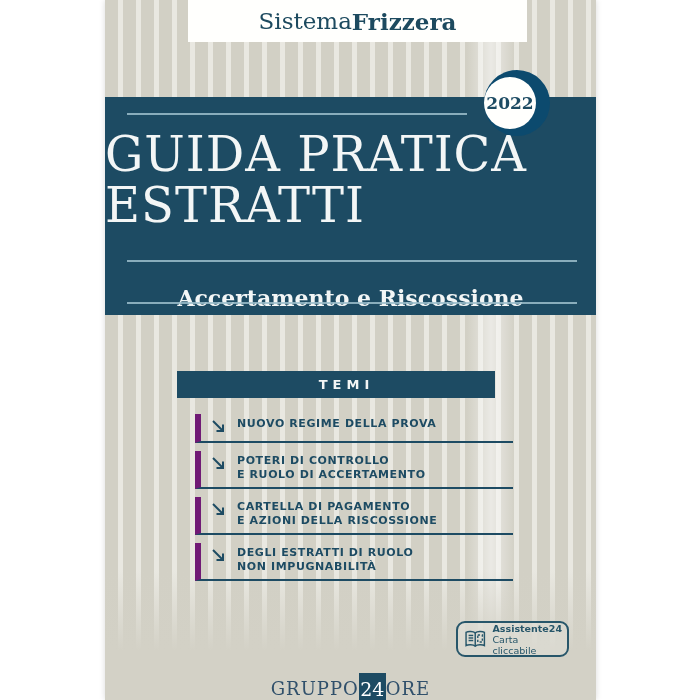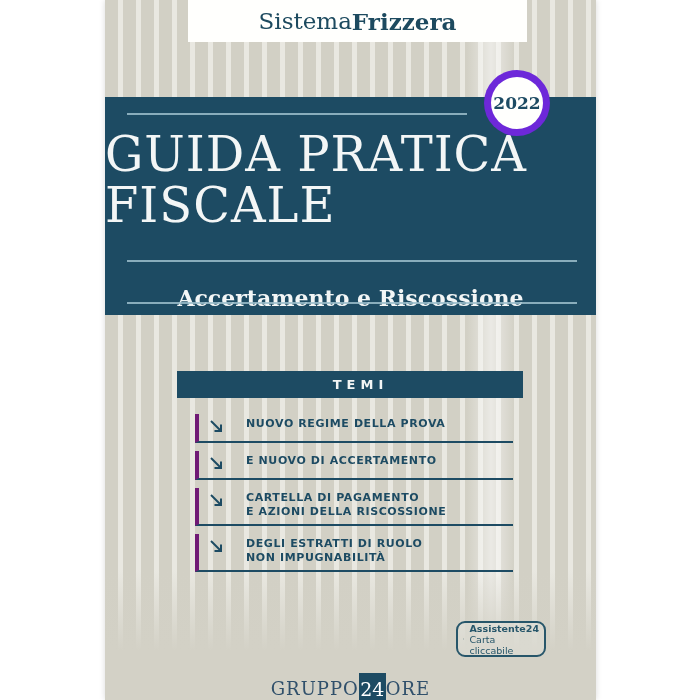--- a/index.html
+++ b/index.html
@@ -27,39 +27,39 @@
   .rule-1 { left:22px; top:16px; width:340px; }
   .rule-2 { left:22px; top:163px; width:450px; }
   .rule-3 { left:22px; top:205px; width:450px; }
   .main-title { position:absolute; left:0; right:0; top:32px; text-align:left;
     font-family:"DejaVu Serif", serif; font-weight:normal; color:#f3f6f6;
     font-size:48px; line-height:51px; letter-spacing:1px; }
   .subtitle { position:absolute; left:0; right:0; top:188px; text-align:center;
     font-family:"DejaVu Serif", serif; font-weight:bold; color:#f3f6f6; font-size:22px; }
 
   .year-badge { position:absolute; left:379px; top:70px; width:66px; height:66px; border-radius:50%;
-    background:#6d28d9; display:flex; align-items:center; justify-content:center; }
+    background:#0c4a6e; display:flex; align-items:center; }
   .year-circle { width:52px; height:52px; border-radius:50%; background:#fffffd;
     display:flex; align-items:center; justify-content:center;
     font-family:"DejaVu Serif", serif; font-weight:bold; font-size:17px; color:#1d4b63; }
 
-  .temi-banner { position:absolute; left:72px; top:371px; width:346px; height:27px; background:#1d4b63;
+  .temi-banner { position:absolute; left:72px; top:371px; width:318px; height:27px; background:#1d4b63;
     display:flex; align-items:center; justify-content:center;
     color:#f2f5f5; font-size:13px; font-weight:bold; letter-spacing:5px; text-indent:5px;padding-left:16px; }
 
   .topics { position:absolute; left:90px; top:414px; width:318px; list-style:none; }
-  .topic { border-left:4px solid #701a75; border-bottom:2px solid #1d4b63;
+  .topic { border-left:6px solid #701a75; border-bottom:2px solid #1d4b63;
     padding:3px 0 6px 9px; margin-bottom:8px;
-    display:flex; align-items:flex-start; gap:21px; }
+    display:flex; align-items:flex-start; gap:10px; }
   .topic .arrow { flex:0 0 auto; margin-top:1px; }
   .topic .txt { color:#1d4b63; font-weight:bold; font-size:11px; line-height:13.5px; letter-spacing:.6px; }
   .topic .txt span { display:block; }
   .topic .txt span:empty { display:none; }
 
-  .assist-badge { position:absolute; left:351px; top:621px; width:90px; height:36px;
+  .assist-badge { position:absolute; left:351px; top:621px; width:113px; height:36px;
     border:2px solid #27566a; border-radius:9px; background:rgba(233,232,225,.35);
     display:flex; align-items:center; padding:0 5px; gap:5px; }
   .assist-text { color:#27566a; line-height:11px; }
   .assist-text .l1 { font-weight:bold; font-size:9.5px; }
   .assist-text .l2 { font-size:9.5px; }
 
   .group-logo { position:absolute; left:0; right:0; top:673px;
     display:flex; align-items:center; justify-content:center;
     font-family:"DejaVu Serif", serif; color:#30506b; }
   .group-logo .wordmark { font-size:18px; letter-spacing:1px; }
@@ -78,21 +78,21 @@
 
     <div class="top-band">
       <span>Sistema</span>
         <span class="bold">Frizzera</span>
     </div>
 
     <div class="blue-panel">
       <div class="rule rule-1"></div>
       <h1 class="main-title">
         <span style="display:block">GUIDA PRATICA</span>
-        <span style="display:block">FISCALE</span>
+        <span style="display:block">ESTRATTI</span>
       </h1>
       <div class="rule rule-2"></div>
       <div class="subtitle">Accertamento e Riscossione</div>
       <div class="rule rule-3"></div>
     </div>
 
     <div class="year-badge">
       <div class="year-circle">2022</div>
     </div>
 
@@ -108,21 +108,22 @@
           <span>NUOVO REGIME DELLA PROVA</span>
 
         </div>
       </li>
       <li class="topic">
         <svg class="arrow" width="17" height="17" viewBox="0 0 17 17" fill="none" stroke="#1d4b63" stroke-width="2">
           <line x1="3" y1="3" x2="13" y2="13"></line>
             <polyline points="13,6.5 13,13 6.5,13"></polyline>
         </svg>
         <div class="txt">
-          <span>E NUOVO DI ACCERTAMENTO</span>
+          <span>POTERI DI CONTROLLO</span>
+          <span>E RUOLO DI ACCERTAMENTO</span>
         </div>
       </li>
       <li class="topic">
         <svg class="arrow" width="17" height="17" viewBox="0 0 17 17" fill="none" stroke="#1d4b63" stroke-width="2">
           <line x1="3" y1="3" x2="13" y2="13"></line>
             <polyline points="13,6.5 13,13 6.5,13"></polyline>
         </svg>
         <div class="txt">
           <span>CARTELLA DI PAGAMENTO</span>
           <span>E AZIONI DELLA RISCOSSIONE</span>

